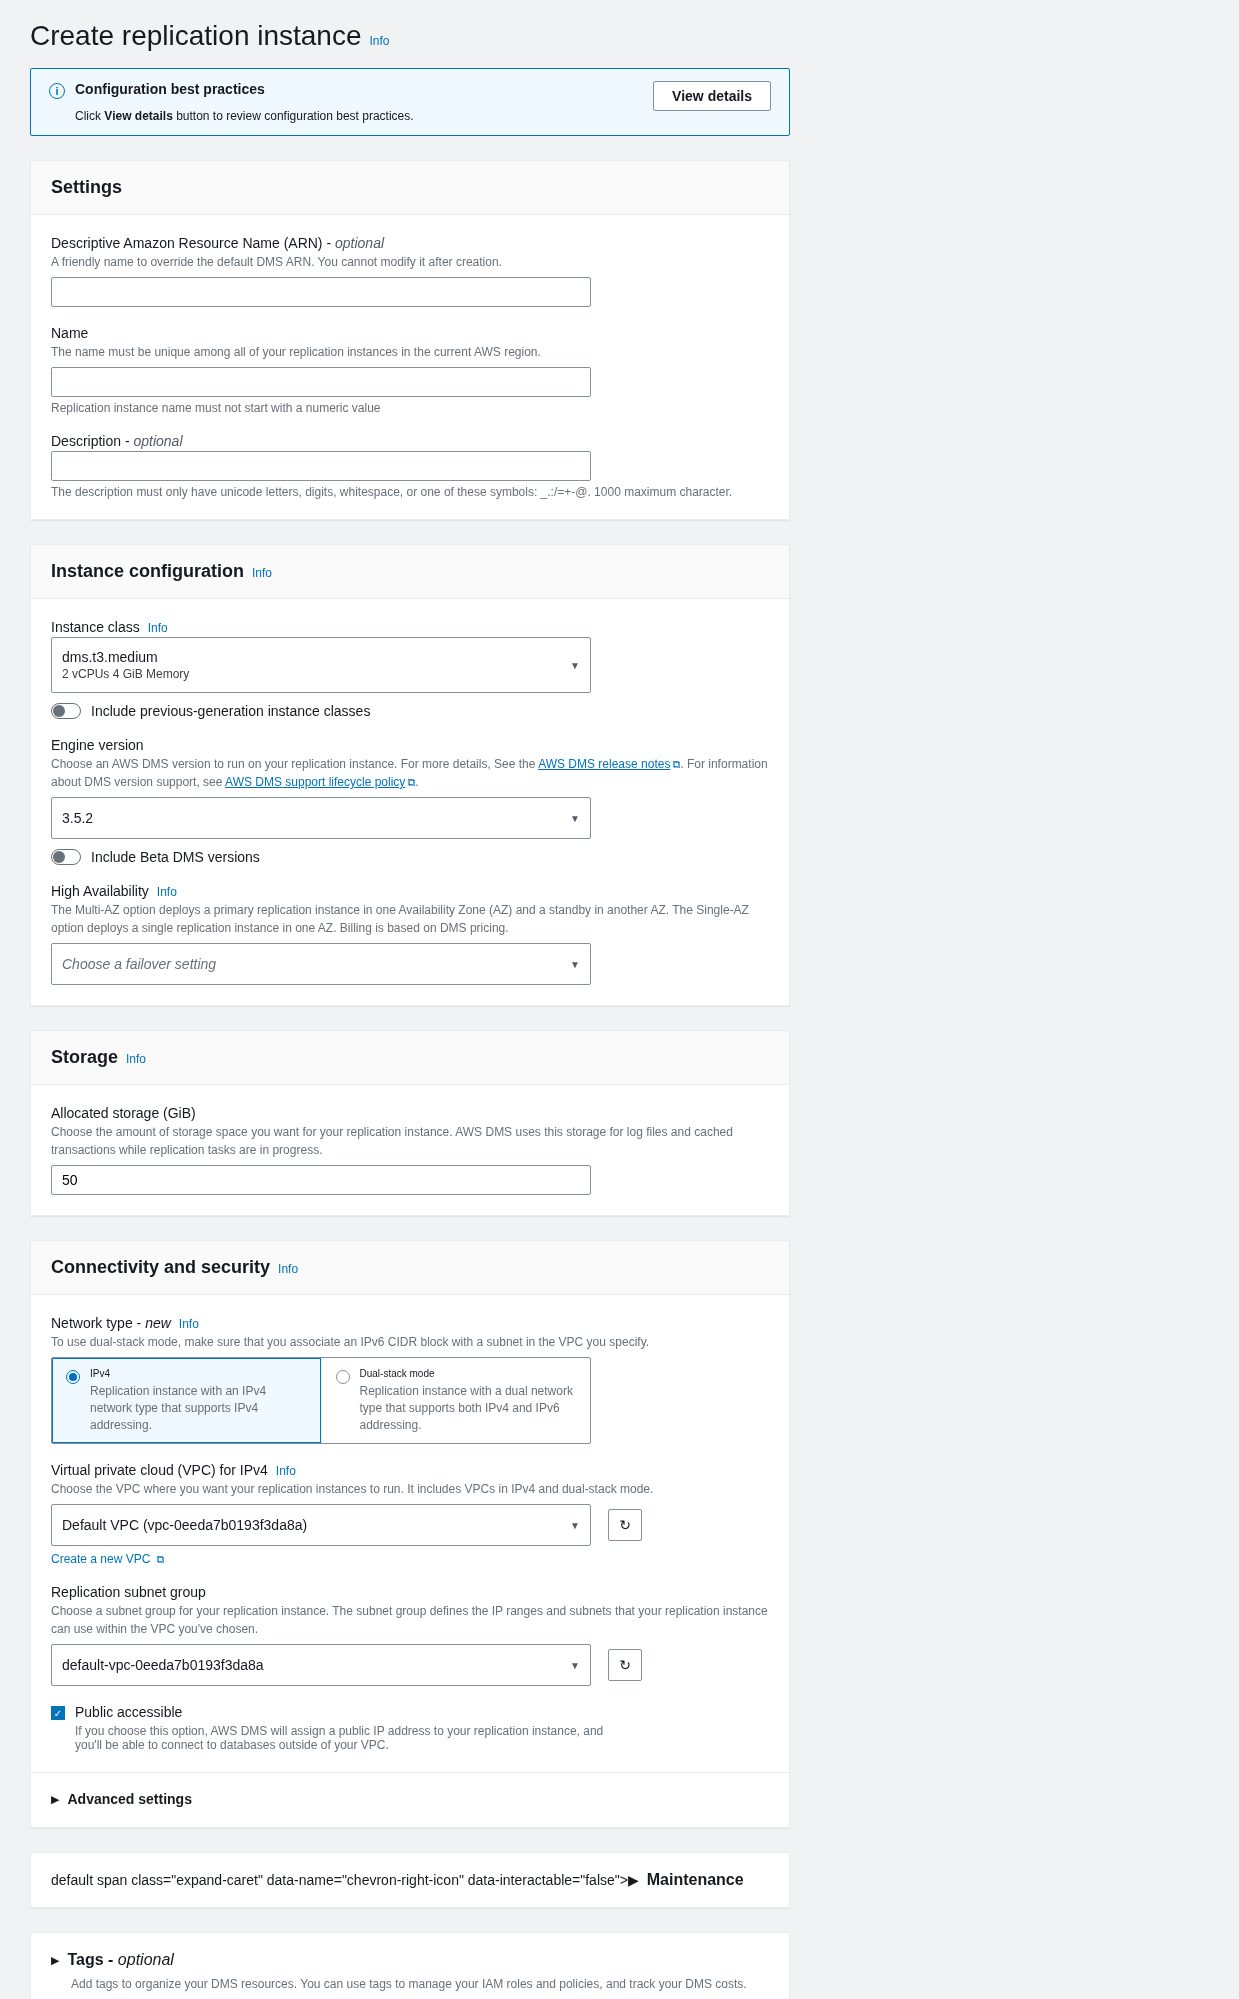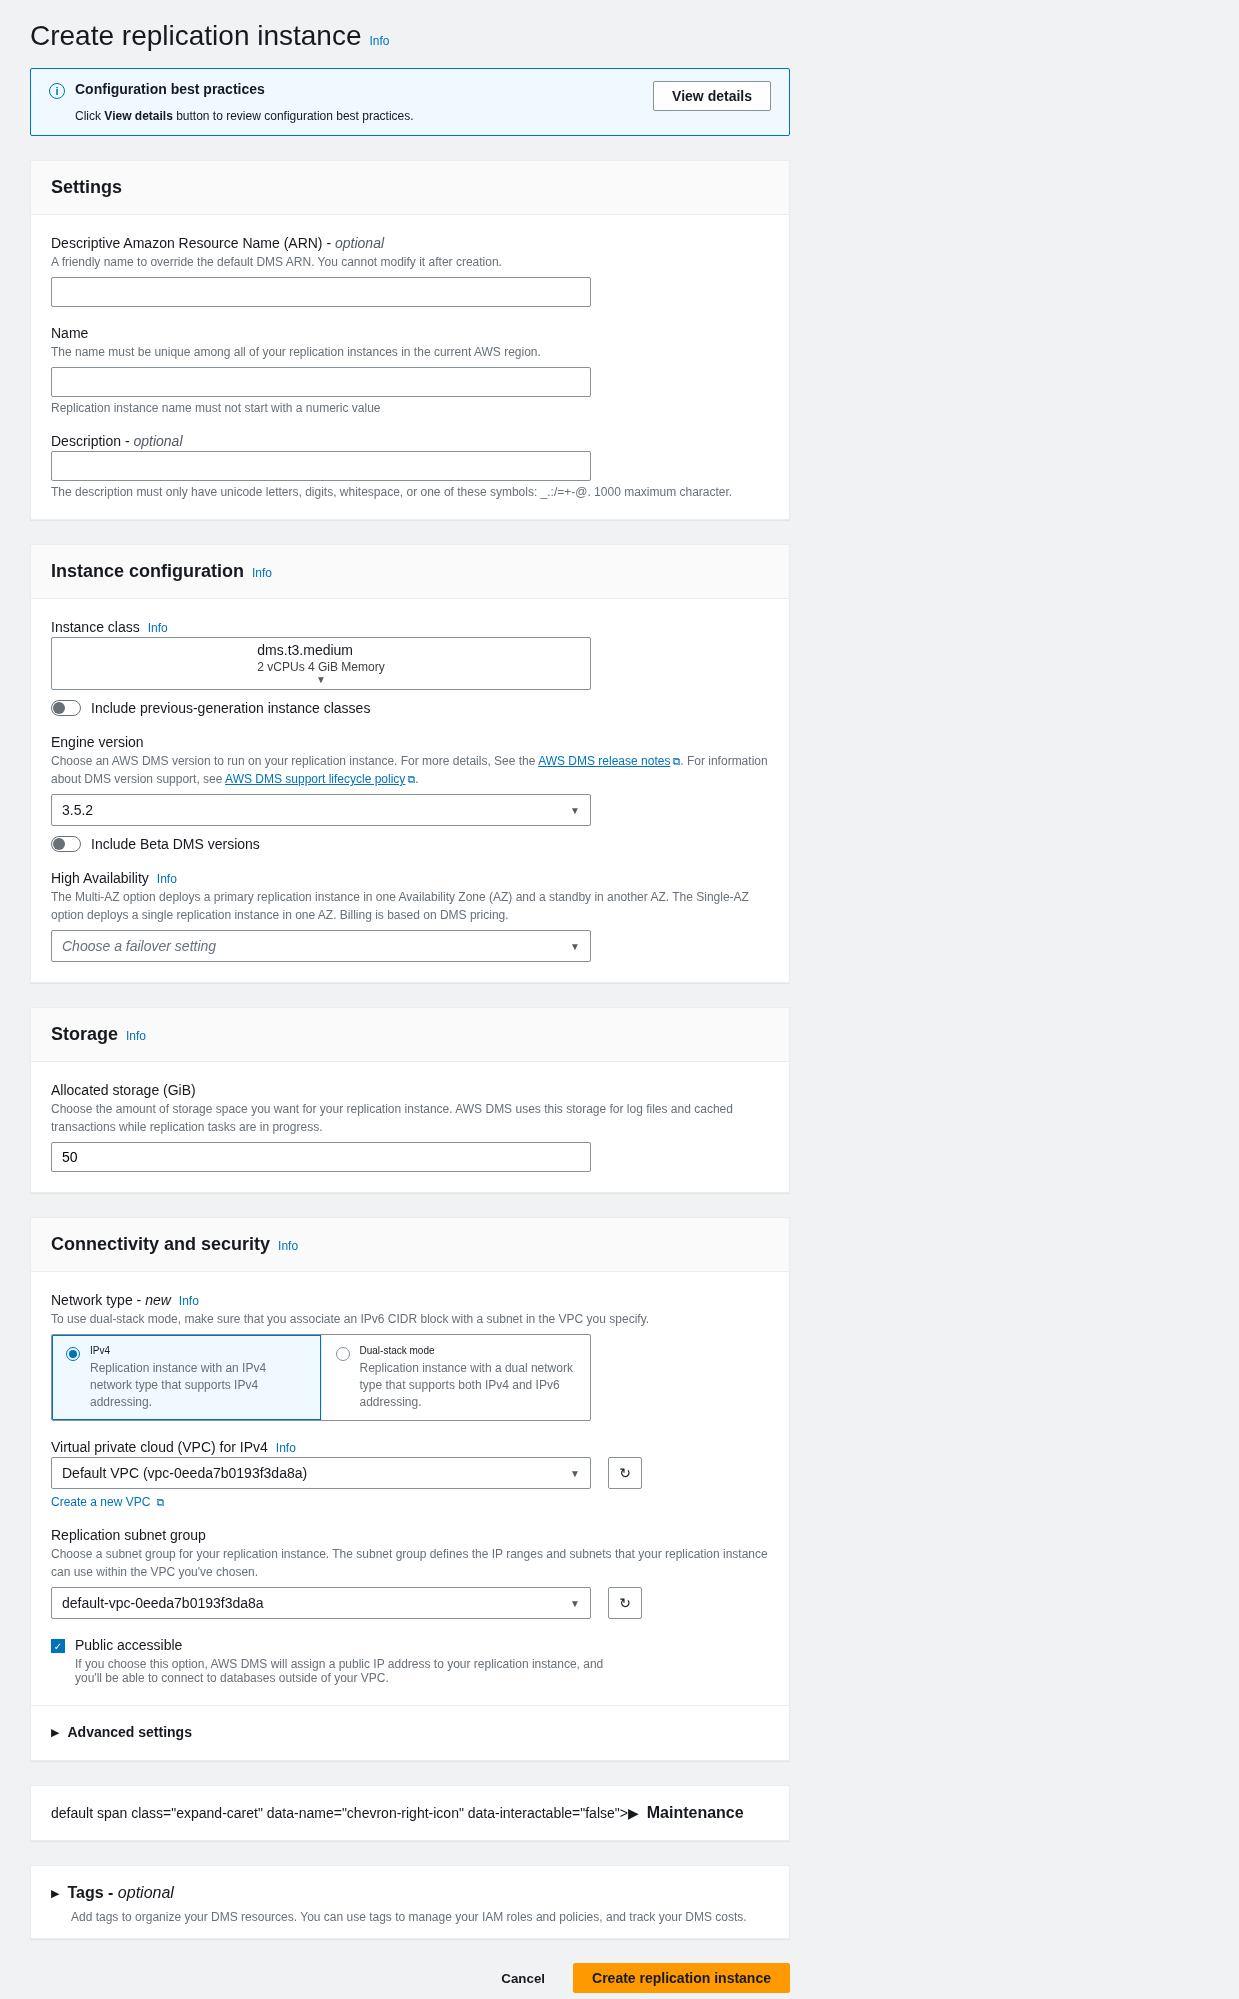--- a/index.html
+++ b/index.html
@@ -154,30 +154,29 @@
       padding: 6px 10px;
       font-size: 14px;
       background: #fff;
       font-family: inherit;
     }
     .select {
       display: flex;
       align-items: center;
       justify-content: space-between;
       cursor: pointer;
-      height: 32px;
+      height: 42px;
     }
     .select.placeholder {
       color: #687078;
       font-style: italic;
     }
     .select-multi {
       height: auto;
-      padding: 4px 10px;
-      flex-direction: column;
+      padding: 11px 10px;
     }
     .select .caret {
       font-size: 10px;
       color: #545b64;
     }
     .select-sub {
       font-size: 12px;
       color: #404040;
       margin-top: 2px;
     }
@@ -501,20 +500,21 @@
               </div>
             </div>
           </div>
         </div>
 
         <div class="field">
           <div class="field-label">
             <span>Virtual private cloud (VPC) for IPv4</span>
             <span class="info-link">Info</span>
           </div>
+          <div class="field-desc">Choose the VPC where you want your replication instances to run. It includes VPCs in IPv4 and dual-stack mode.</div>
           <div class="select-row">
             <div class="select">
               <span>Default VPC (vpc-0eeda7b0193f3da8a)</span>
               <span class="caret">▼</span>
             </div>
             <div class="icon-btn">
               <span>↻</span>
             </div>
           </div>
           <div class="link-small">

